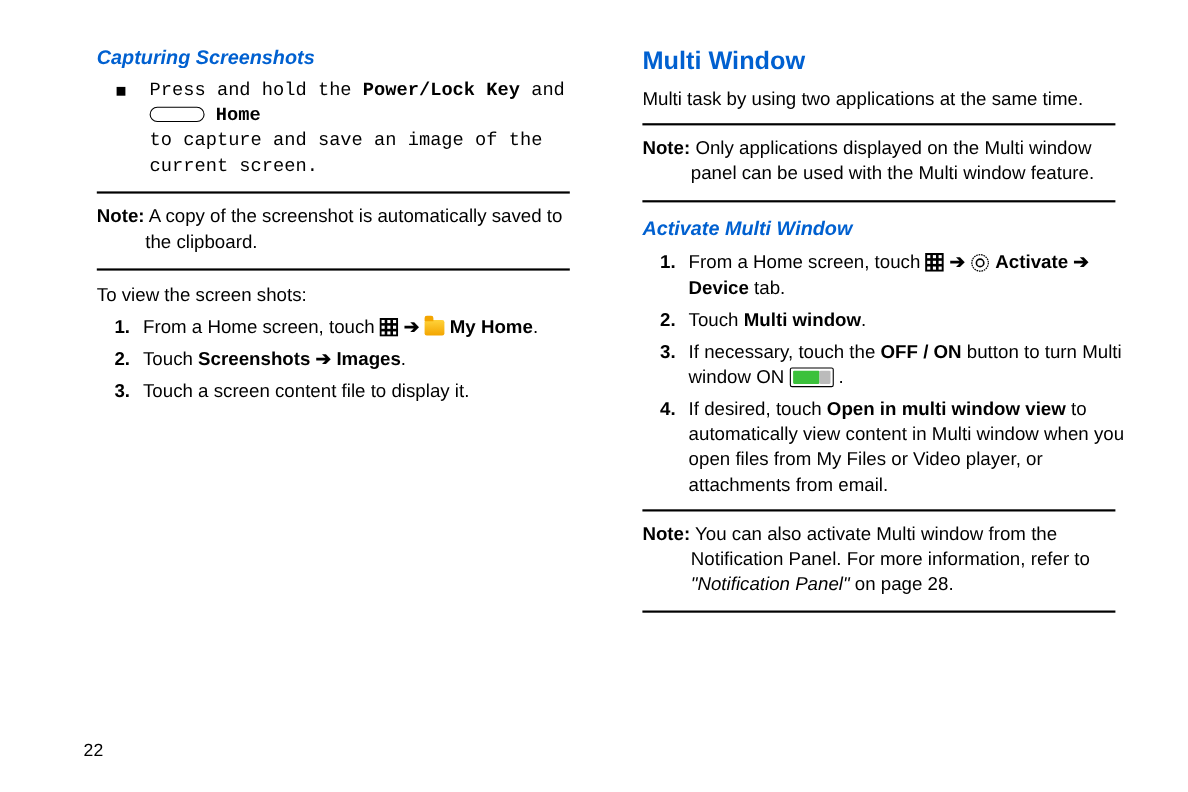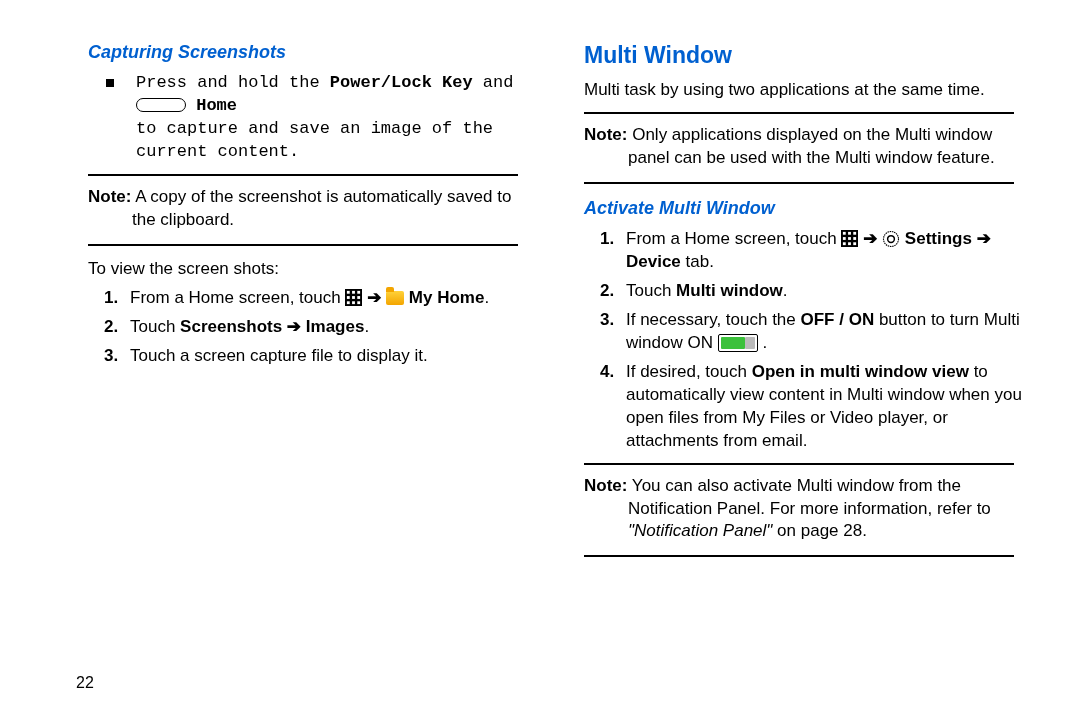--- a/index.html
+++ b/index.html
@@ -157,21 +157,21 @@
 
   <div class="col left">
     <div class="sub-heading">Capturing Screenshots</div>
 
     <div class="bullet-row">
       <div class="bullet-square"></div>
       <div class="bullet-text">
         <span>Press and hold the </span><span class="b">Power/Lock Key</span><span> and </span>
         <span class="key-pill"></span>
         <span class="b"> Home</span><br>
-        <span>to capture and save an image of the current content.</span>
+        <span>to capture and save an image of the current screen.</span>
       </div>
     </div>
 
     <div class="note-block">
       <div class="note-indent">
         <span class="b">Note:</span><span> A copy of the screenshot is automatically saved to the clipboard.</span>
       </div>
     </div>
 
     <div class="intro-line">To view the screen shots:</div>
@@ -203,21 +203,21 @@
         </div>
       </div>
       <div class="num-item">
         <div class="num">2.</div>
         <div class="txt">
           <span>Touch </span><span class="b">Screenshots ➔ Images</span><span>.</span>
         </div>
       </div>
       <div class="num-item">
         <div class="num">3.</div>
-        <div class="txt">Touch a screen capture file to display it.</div>
+        <div class="txt">Touch a screen content file to display it.</div>
       </div>
     </div>
   </div>
 
   <div class="col right">
     <div class="main-heading">Multi Window</div>
     <div class="intro-line">Multi task by using two applications at the same time.</div>
 
     <div class="note-block">
       <div class="note-indent">
@@ -248,21 +248,21 @@
                 </g>
               </svg>
           </span>
           <span class="arrow">  ➔  </span>
           <span class="icon-gear">
             <svg viewBox="0 0 24 24">
                 <circle cx="12" cy="12" r="10" fill="none" stroke="#000" stroke-width="1.5" stroke-dasharray="2,1"></circle>
                 <circle cx="12" cy="12" r="4.5" fill="none" stroke="#000" stroke-width="2"></circle>
               </svg>
           </span>
-          <span> </span><span class="b">Settings ➔</span><br>
+          <span> </span><span class="b">Activate ➔</span><br>
           <span class="b">Device</span><span> tab.</span>
         </div>
       </div>
       <div class="num-item">
         <div class="num">2.</div>
         <div class="txt">
           <span>Touch </span><span class="b">Multi window</span><span>.</span>
         </div>
       </div>
       <div class="num-item">

